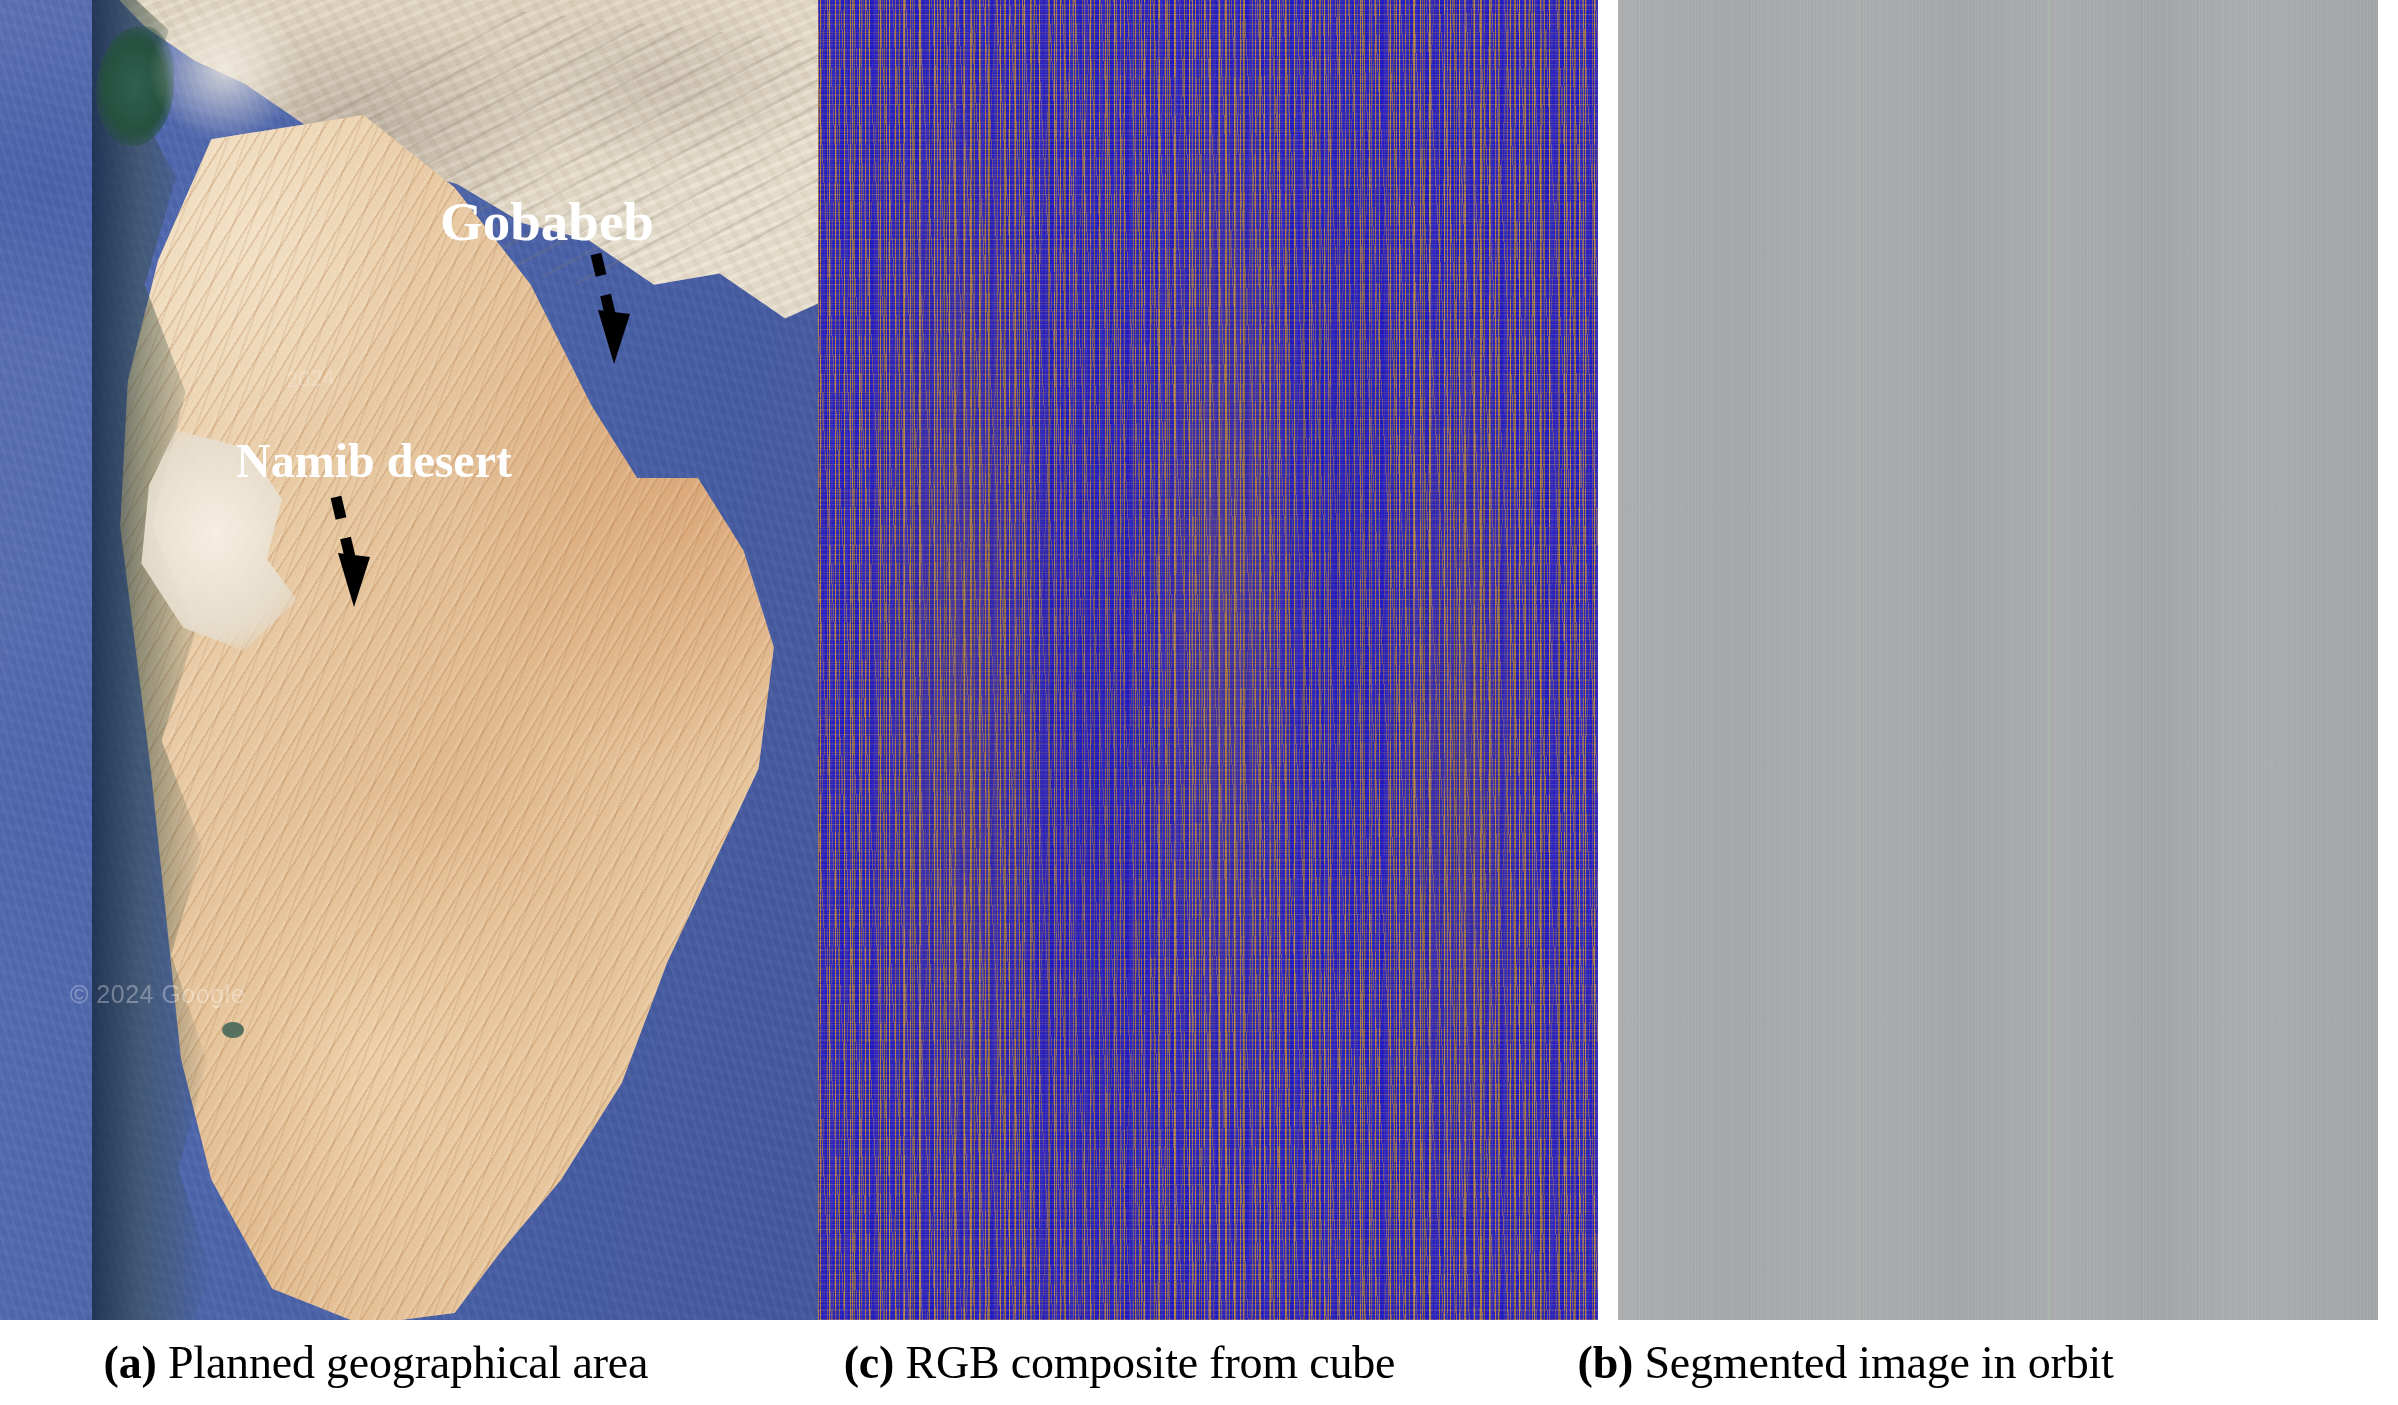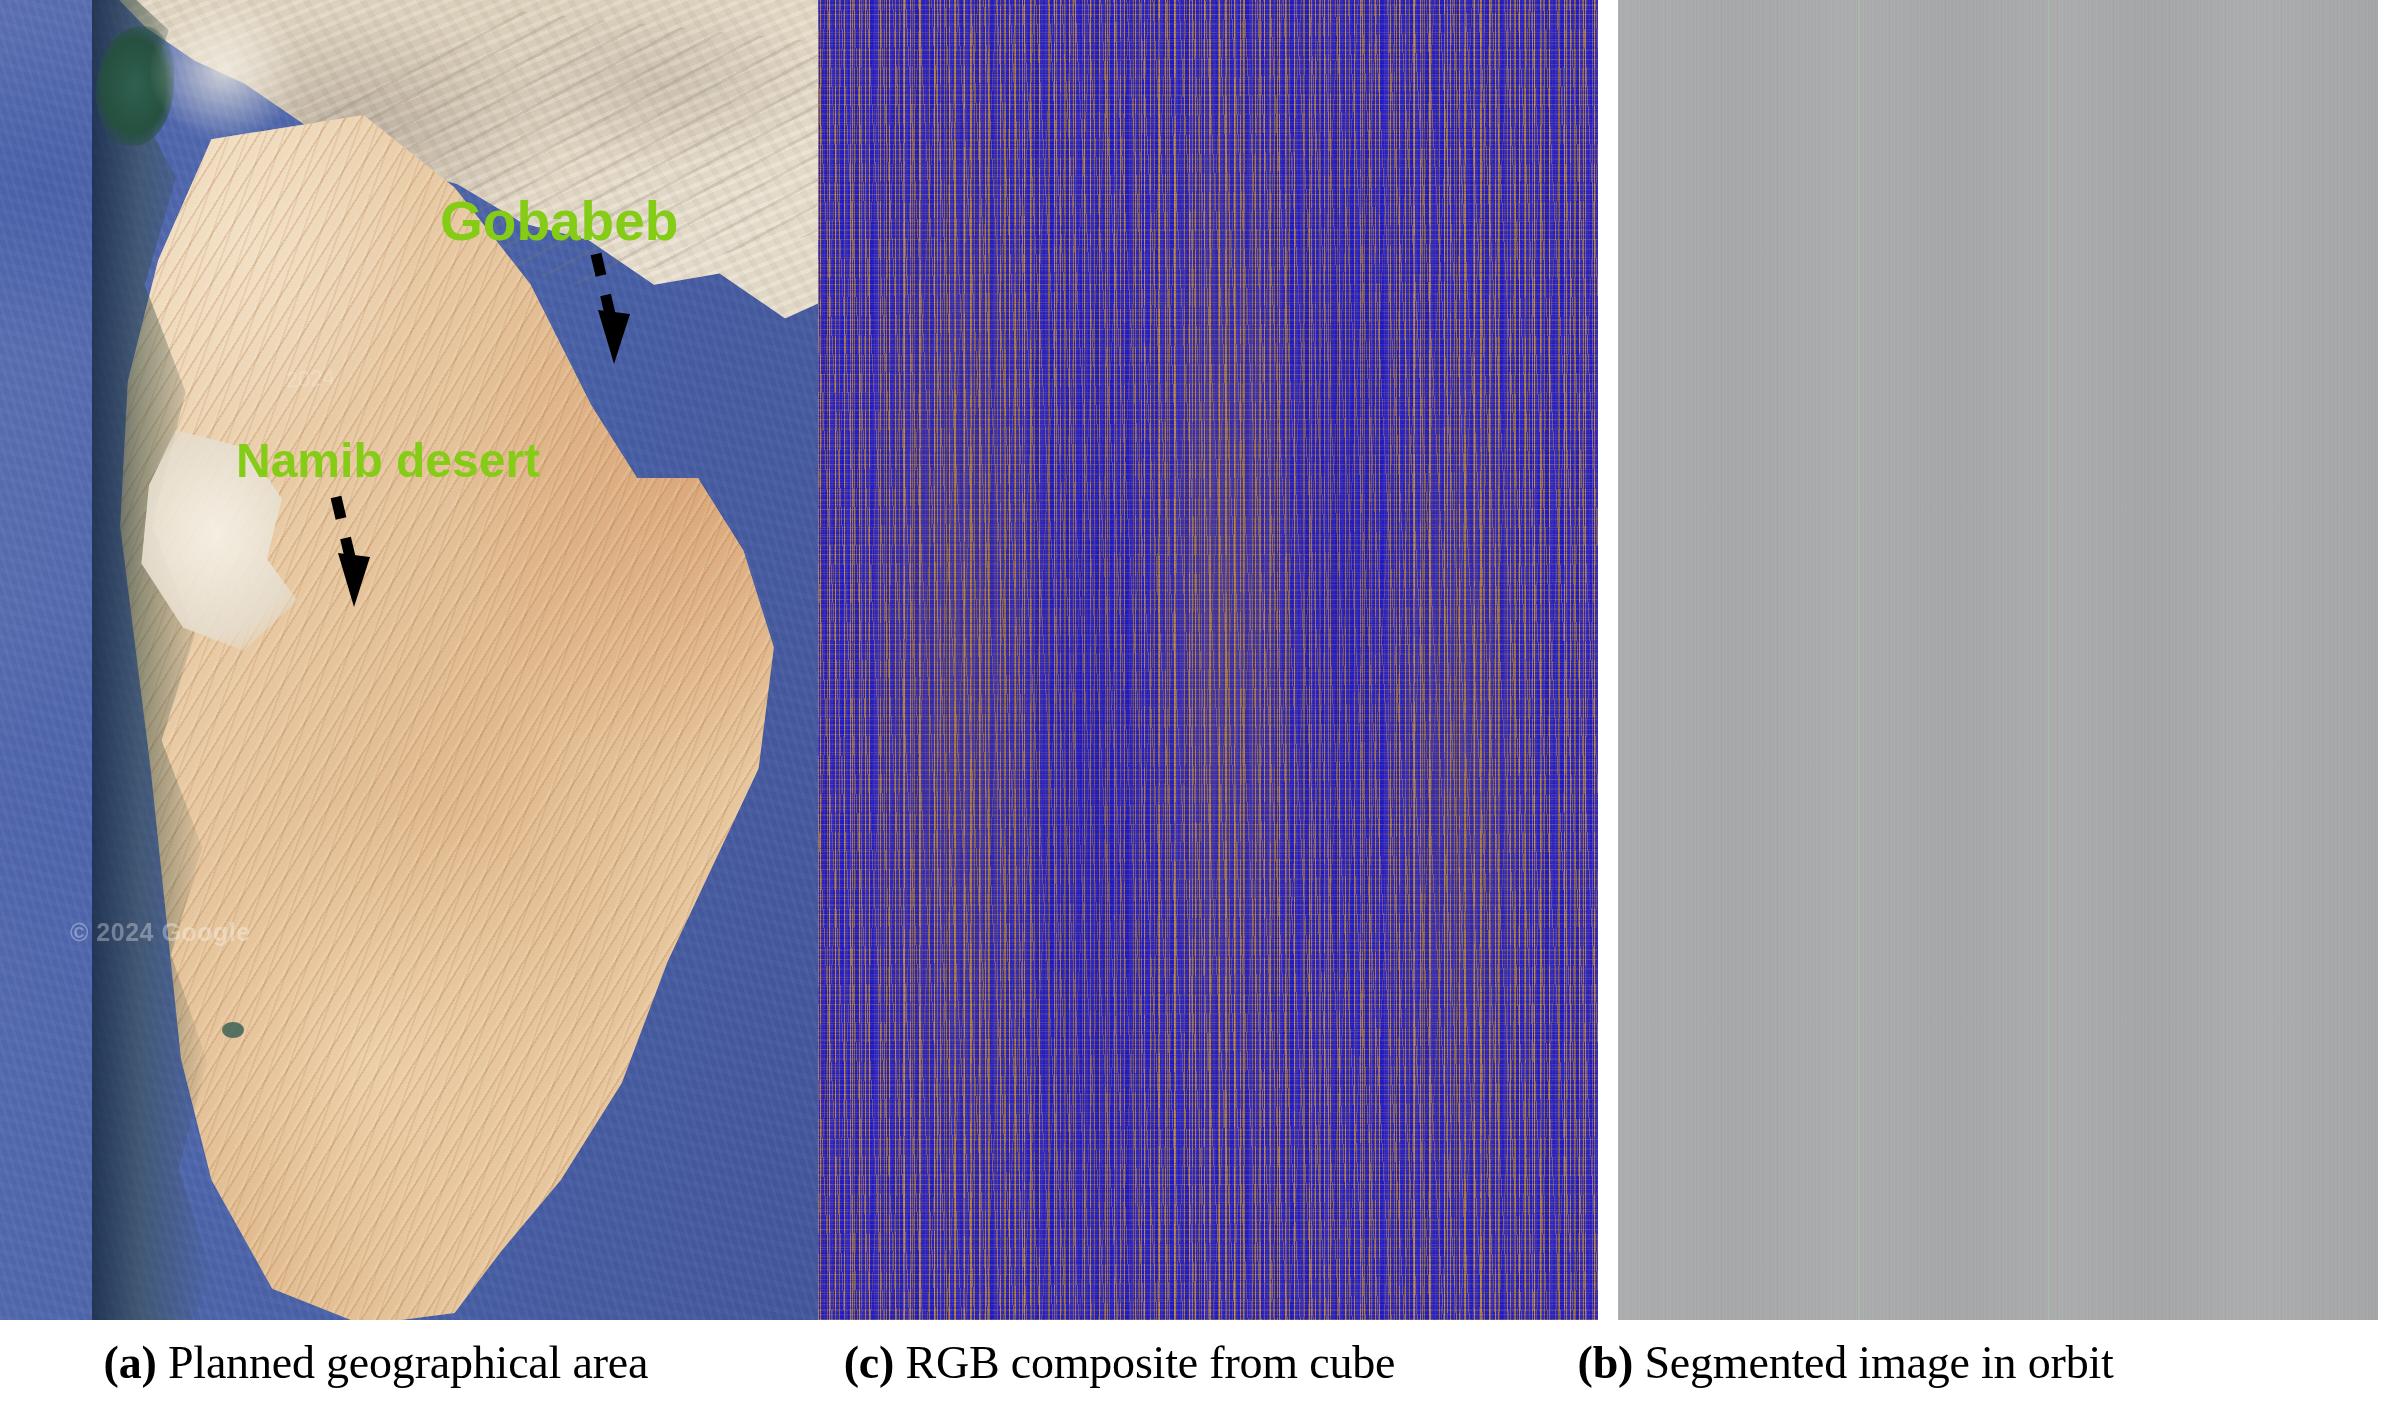--- a/index.html
+++ b/index.html
@@ -162,43 +162,42 @@
   }
   .island-dot {
     position: absolute; left: 222px; top: 1022px;
     width: 22px; height: 16px;
     background: #3d6156;
     border-radius: 50%;
     opacity: .85;
   }
   .watermark {
     position: absolute;
-    left: 70px; top: 918px;
+    left: 70px; top: 980px;
     font-family: "Liberation Sans", sans-serif;
     font-size: 25px;
     color: rgba(255,255,255,.32);
     letter-spacing: .5px;
     white-space: nowrap;
-    font-weight: bold;
   }
   .watermark2 {
     position: absolute;
     left: 286px; top: 366px;
     font-family: "Liberation Sans", sans-serif;
     font-size: 22px;
     color: rgba(255,255,255,.22);
     transform: rotate(-3deg);
     white-space: nowrap;
   }
   
   .annot {
     position: absolute;
-    font-family: Liberation Sans, sans-serif;
+    font-family: Liberation Serif, serif;
     font-weight: bold;
-    color: #84cc16;
+    color: #ffffff;
     white-space: nowrap;
     line-height: 1;
     text-align: right;
   }
   .annot-gobabeb { left: 440px; top: 194px; font-size: 55px; }
   .annot-namib   { left: 236px; top: 437px; font-size: 48px; }
   .arrow-svg { position: absolute; overflow: visible; }
   .arrow-gobabeb { left: 580px; top: 252px; }
   .arrow-namib   { left: 320px; top: 495px; }
 

